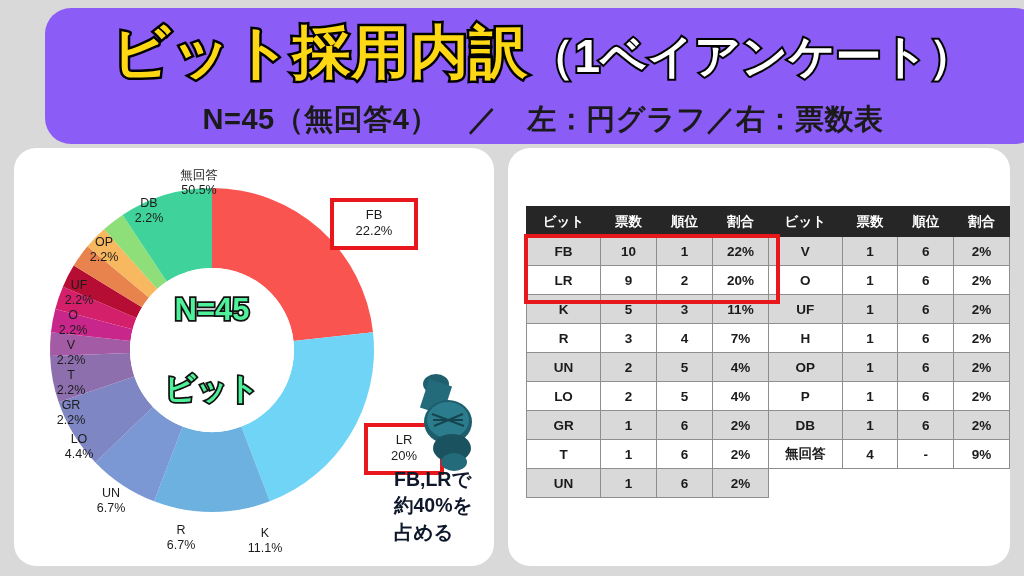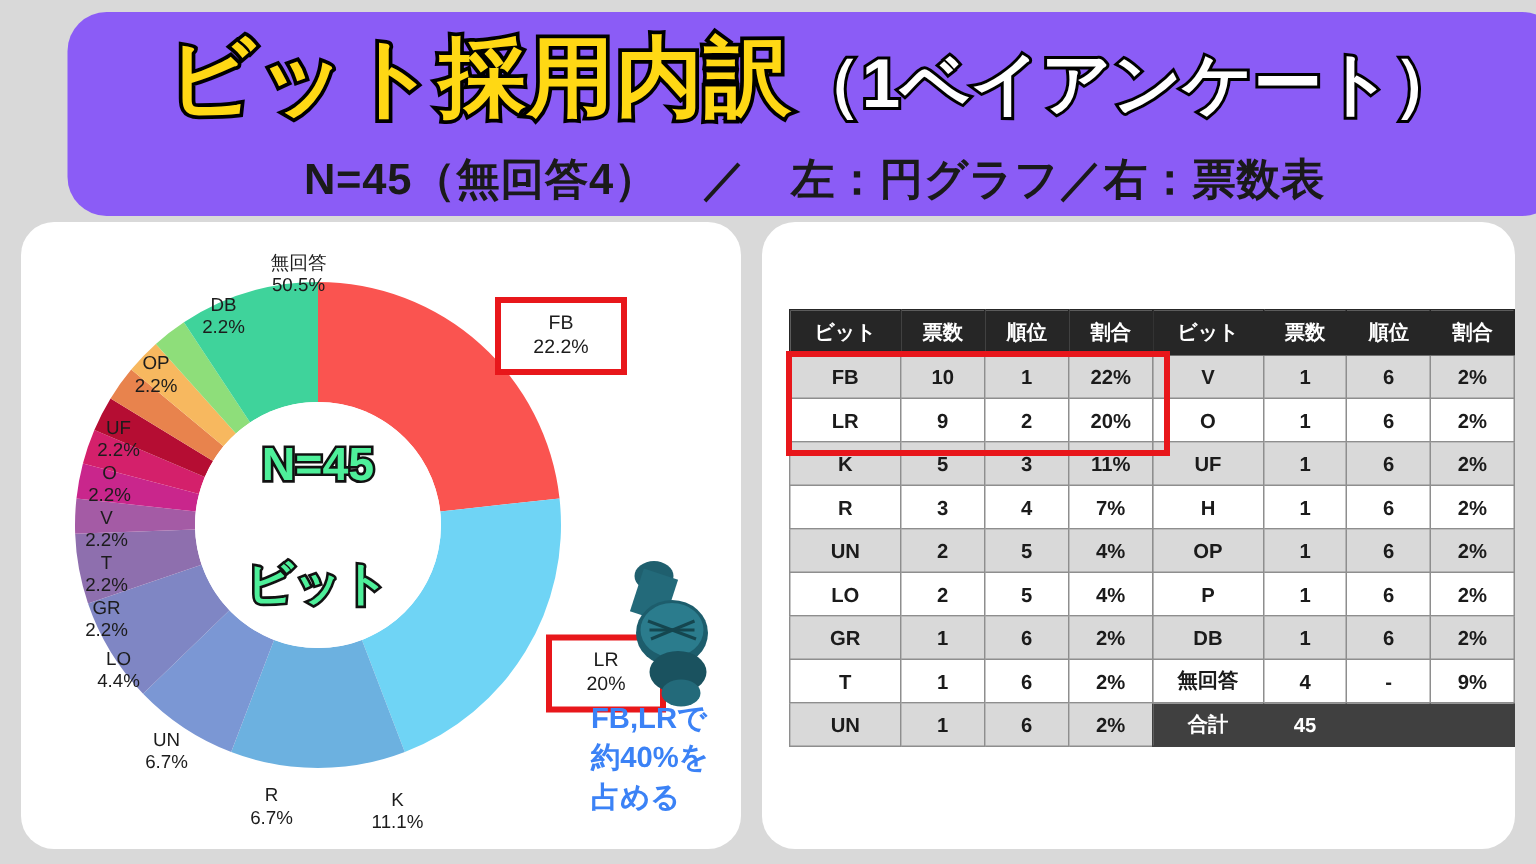--- a/index.html
+++ b/index.html
@@ -87,21 +87,21 @@
   .callout-box {
     position: absolute; border: 4px solid #e8171b;
     background: #ffffff; text-align: center;
     font-size: 13px; color: #1c1c1c; line-height: 1.25;
     padding: 5px 12px 6px 12px;
     box-sizing: border-box;
   }
 
   .note-red {
     position: absolute; left: 380px; top: 318px;
-    font-size: 19.5px; font-weight: bold; color: #3b82f6;
+    font-size: 19.5px; font-weight: bold; color: #0f172a;
     line-height: 1.35; white-space: nowrap;
   }
 
   
   .bit-img { position: absolute; }
   .bit-fb { left: 392px; top: 222px; width: 82px; height: 110px; }
 
   
   .tbl {
     position: absolute;
@@ -381,24 +381,18 @@
             <td class="col-vote">1</td>
             <td class="col-rank">6</td>
             <td class="col-pct">2%</td>
           </tr>
           <tr class="row-even">
             <td class="col-bit">無回答</td>
             <td class="col-vote">4</td>
             <td class="col-rank">-</td>
             <td class="col-pct">9%</td>
           </tr>
-          <tr class="row-total">
-            <td class="col-bit">合計</td>
-            <td class="col-vote">45</td>
-            <td class="col-rank"></td>
-            <td class="col-pct"></td>
-          </tr>
         </tbody>
       </table>
     <div class="hl-box hl-left-tbl"></div>
   </div>
 
 </div>
 
 </body></html>

